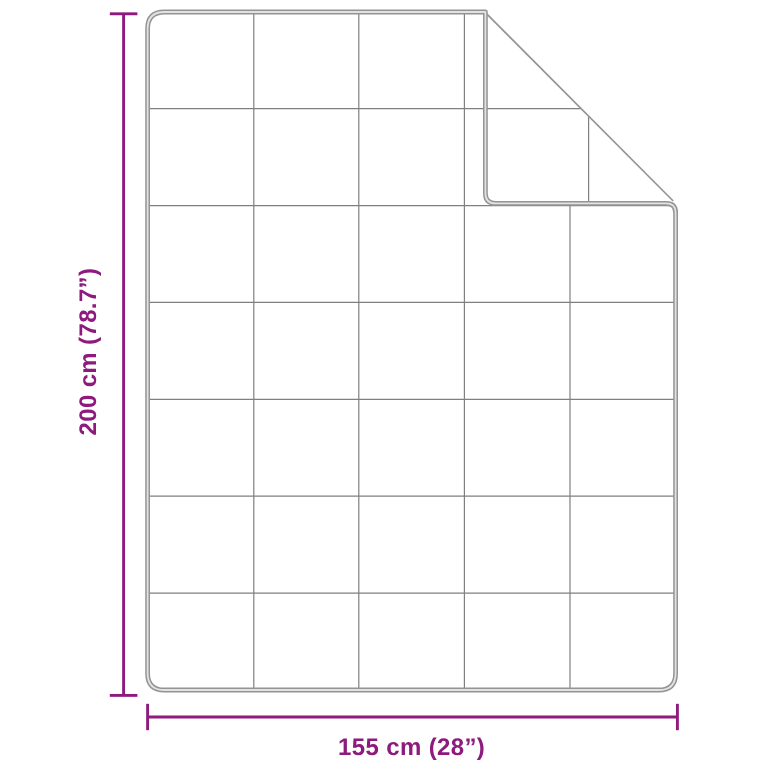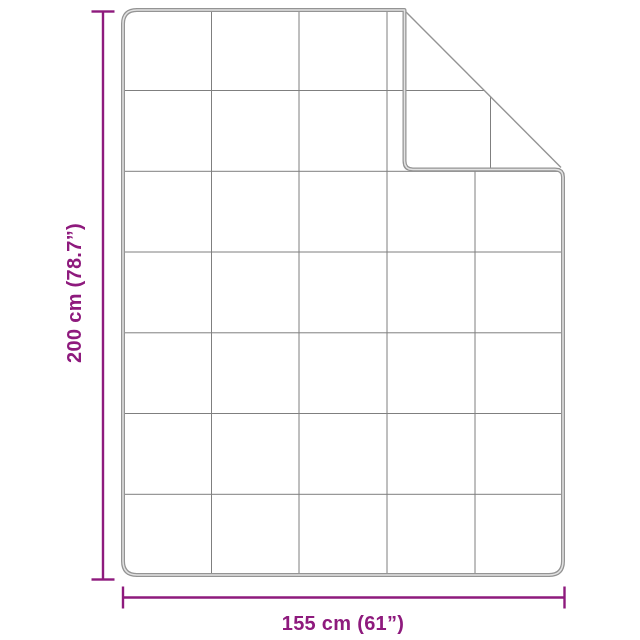--- a/index.html
+++ b/index.html
@@ -92,15 +92,15 @@
 
     <g class="dim" stroke="#8E1A7D">
       <line x1="123" y1="597.5" x2="564.5" y2="597.5"></line>
       <line x1="123" y1="586.5" x2="123" y2="608.5"></line>
       <line x1="564.5" y1="586.5" x2="564.5" y2="608.5"></line>
     </g>
   </svg>
 
   <div class="dim-label vertical">200 cm (78.7”)</div>
 
-  <div class="dim-label horizontal">155 cm (61”)</div>
+  <div class="dim-label horizontal">155 cm (28”)</div>
 
 </div>
 
 </body></html>

